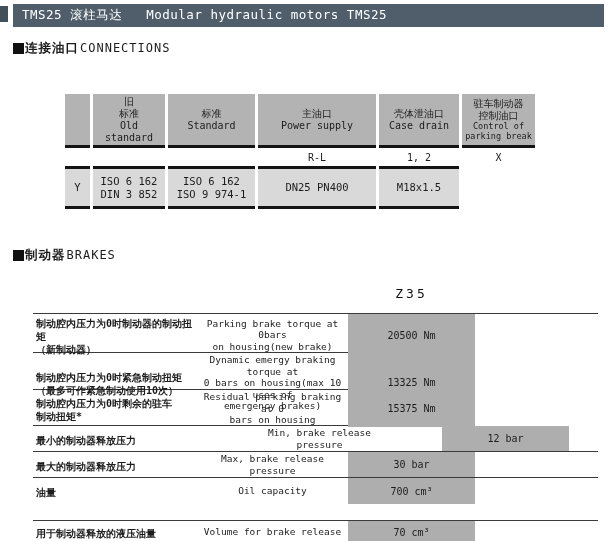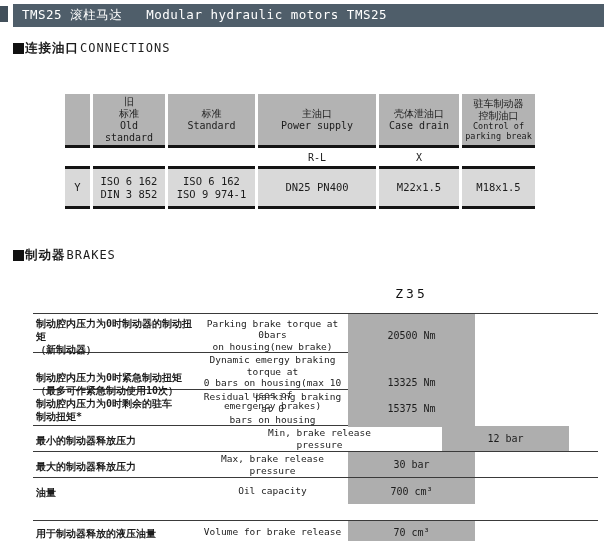--- a/index.html
+++ b/index.html
@@ -103,30 +103,30 @@
 控制油口</span>
         <span class="sub">Control of
 parking break</span>
       </div>
     </div>
     <div class="conn-row conn-mid">
       <div class="cell"></div>
       <div class="cell"></div>
       <div class="cell"></div>
       <div class="cell">R-L</div>
+      <div class="cell">1, 2</div>
       <div class="cell">X</div>
     </div>
     <div class="conn-row conn-data">
       <div class="cell">Y</div>
       <div class="cell">ISO 6 162
 DIN 3 852</div>
       <div class="cell">ISO 6 162
 ISO 9 974-1</div>
       <div class="cell">DN25 PN400</div>
-      <div class="cell">M22x1.5</div>
       <div class="cell">M18x1.5</div>
     </div>
   </div>
 
   <div class="section-heading" id="brakes-heading">
     <span class="sq"></span>
     <span class="cn">制动器</span>
     <span class="en">BRAKES</span>
   </div>
 

